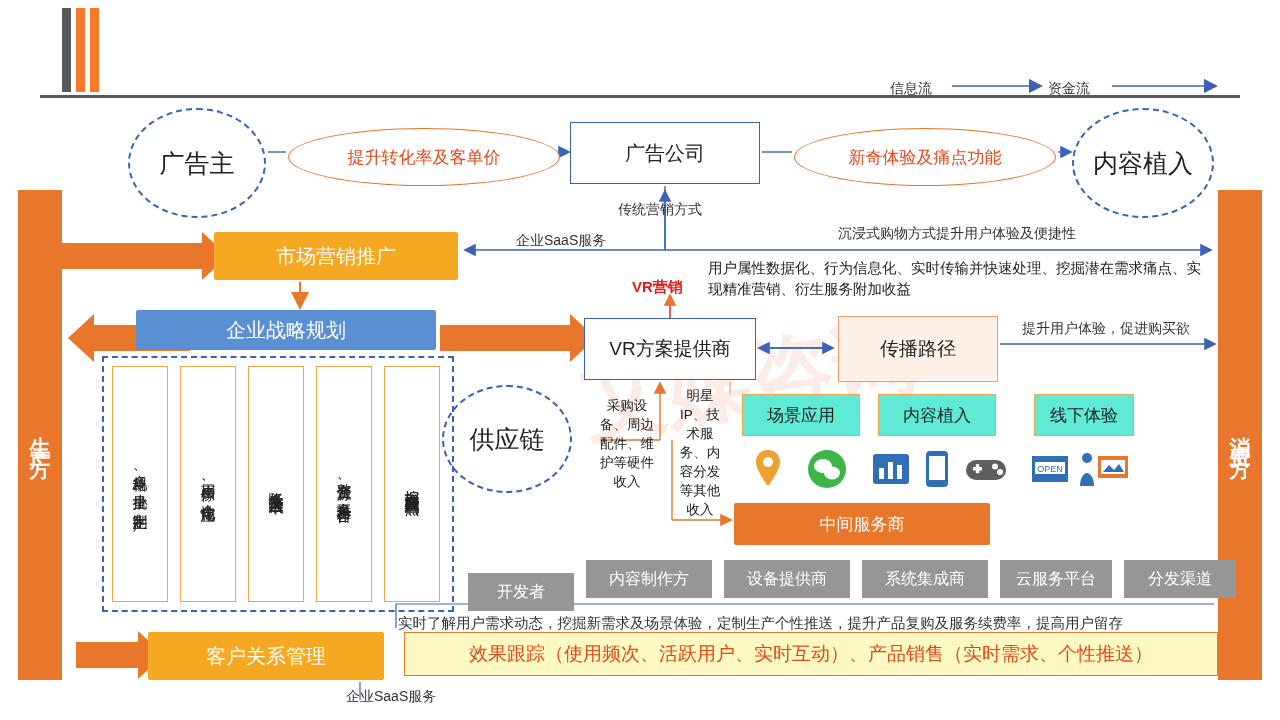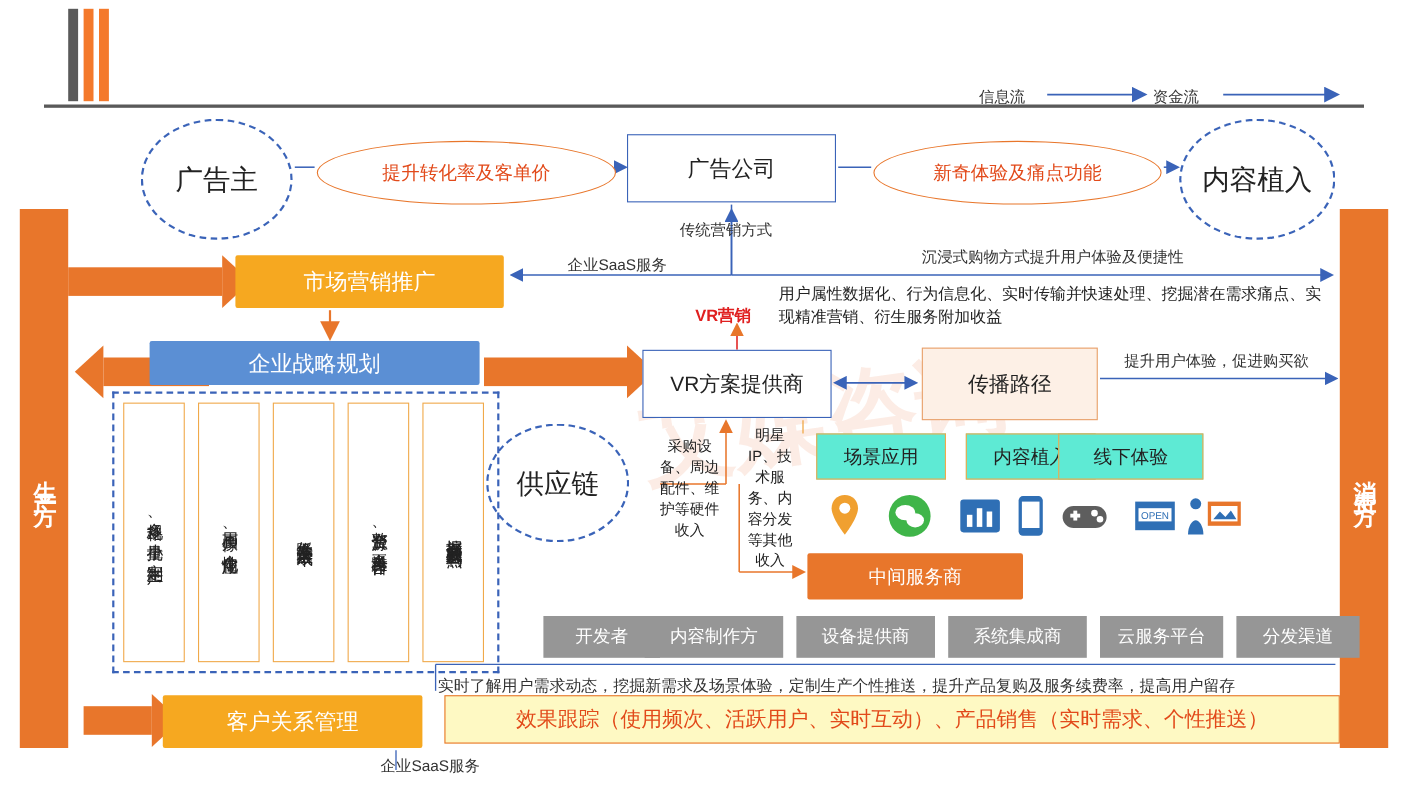--- a/index.html
+++ b/index.html
@@ -54,41 +54,41 @@
 
   
   .box{display:flex;align-items:center;justify-content:center;text-align:center;}
   #box-ad-company{left:570px;top:122px;width:190px;height:62px;border:1.6px solid #3a63b8;background:#fff;font-size:20px;}
   #box-vr-provider{left:584px;top:318px;width:172px;height:62px;border:1.6px solid #3a63b8;background:#fff;font-size:19px;}
   #box-spread-path{left:838px;top:316px;width:160px;height:66px;border:1.6px solid #e8a06a;background:#fdf0e6;font-size:19px;}
 
   #box-marketing{left:214px;top:232px;width:244px;height:48px;background:#f6a820;color:#fff;font-size:20px;border-radius:2px;}
   #box-strategy{left:136px;top:310px;width:300px;height:40px;background:#5b8fd4;color:#fff;font-size:20px;border-radius:2px;}
   #box-crm{left:148px;top:632px;width:236px;height:48px;background:#f6a820;color:#fff;font-size:20px;border-radius:2px;}
-  #box-middle-service{left:734px;top:503px;width:196px;height:42px;background:#e8762b;color:#fff;font-size:17px;border-radius:2px;}
+  #box-middle-service{left:734px;top:503px;width:256px;height:42px;background:#e8762b;color:#fff;font-size:17px;border-radius:2px;}
 
   .chip{border:1.6px solid #f0a94a;background:#5eead4;display:flex;align-items:center;justify-content:center;font-size:17px;height:42px;}
   #chip-scene{left:742px;top:394px;width:118px;}
   #chip-content{left:878px;top:394px;width:118px;}
-  #chip-offline{left:962px;top:394px;width:132px;}
+  #chip-offline{left:1034px;top:394px;width:100px;}
 
   
   #group-dashed{left:102px;top:356px;width:352px;height:256px;border:2px dashed #3a63b8;}
   .vcard{position:absolute;top:366px;width:56px;height:236px;border:1.4px solid #f0a94a;background:#fff;
          display:flex;align-items:center;justify-content:center;}
   .vcard span{writing-mode:vertical-rl;font-size:15px;line-height:20px;letter-spacing:1px;color:#222;text-align:center;}
   #vcard-0{left:112px;}
   #vcard-1{left:180px;}
   #vcard-2{left:248px;}
   #vcard-3{left:316px;}
   #vcard-4{left:384px;}
 
   
   .gtag{position:absolute;top:560px;height:38px;background:#969696;color:#fff;display:flex;align-items:center;justify-content:center;font-size:16px;}
-  #gtag-0{left:494px;width:106px;}
+  #gtag-0{left:468px;width:106px;margin-top:13px;}
   #gtag-1{left:586px;width:126px;}
   #gtag-2{left:724px;width:126px;}
   #gtag-3{left:862px;width:126px;}
   #gtag-4{left:1000px;width:112px;}
   #gtag-5{left:1124px;width:112px;}
 
   
   #bar-effect{left:404px;top:632px;width:814px;height:44px;border:1.6px solid #e8762b;background:#fef9c3;
               display:flex;align-items:center;justify-content:center;color:#e24a1a;font-size:19px;}
 

